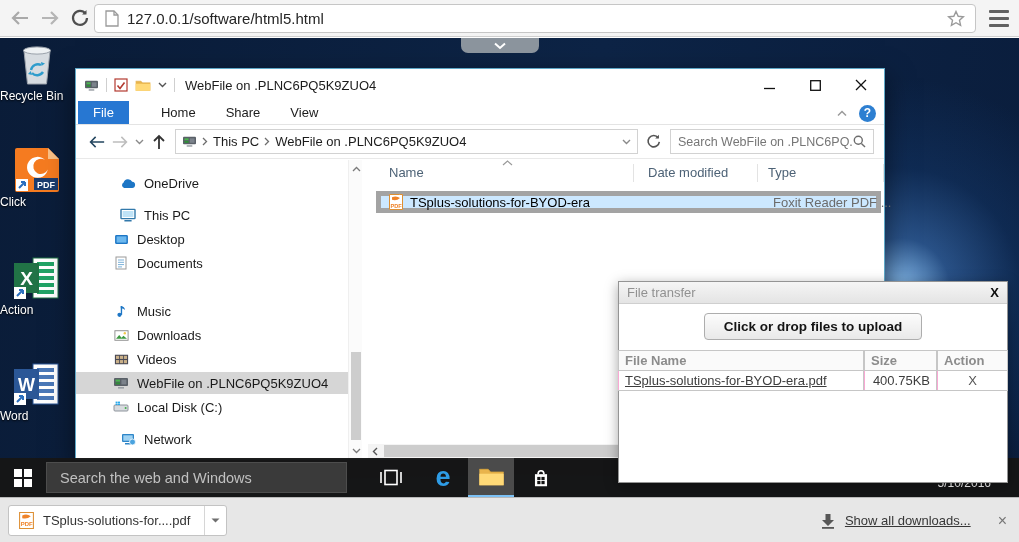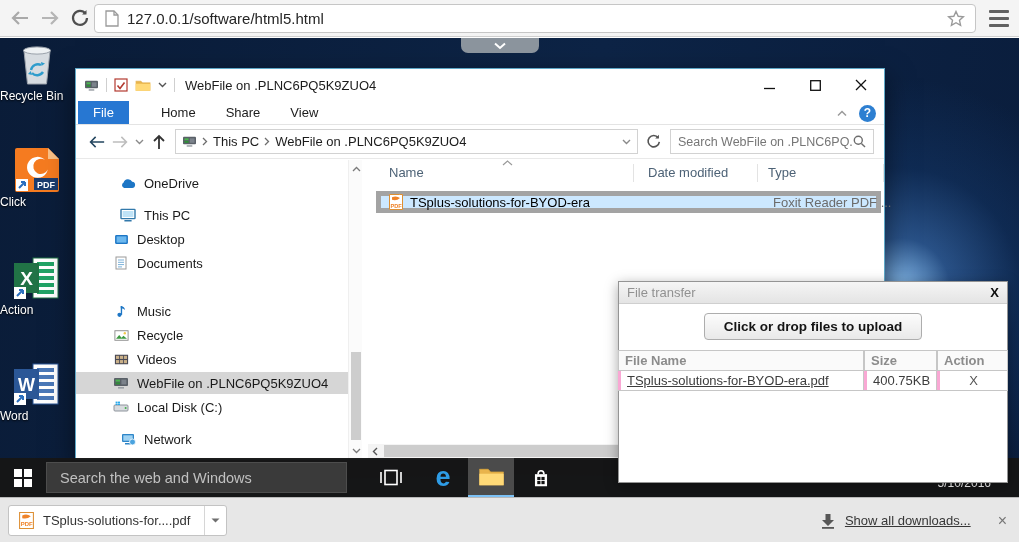--- a/index.html
+++ b/index.html
@@ -81,21 +81,21 @@
   .dhdr { height:22px; background:linear-gradient(#f5f5f5,#e4e4e4); border-bottom:1px solid #cfcfcf; display:flex; align-items:center; padding:0 8px; }
   .dhdr .dtitle { color:#919191; flex:1; }
   .dhdr .dclose { font-weight:bold; color:#0d0d0d; font-size:13px; }
   .upbtn { display:block; margin:9px auto 0; height:27px; padding:0 19px; font-size:13.5px; font-weight:bold; color:#141414; background:linear-gradient(#fcfcfc,#e9e9e9); border:1px solid #adadad; border-radius:4px; font-family:inherit; }
   .ft-table { position:absolute; left:-1px; right:-1px; top:68px; border-top:1px solid #c6c6c6; }
   .ftr { display:flex; border-bottom:1px solid #c6c6c6; }
   .ftc { border-right:1px solid #c6c6c6; padding:2px 6px; white-space:nowrap; overflow:hidden; }
   .ftc.c1 { flex:0 0 246px; } .ftc.c2 { flex:0 0 73px; } .ftc.c3 { flex:1; border-right:1px solid #c6c6c6; }
   .ftr.hdr .ftc { color:#8c8c8c; font-weight:bold; background:#fafafa; border-left:1px solid #c6c6c6;}
   .ftr.hdr .c2, .ftr.hdr .c3 { text-align:left; }
-  .ftr.data .ftc { border-left:3px solid #f9a8d4; color:#3d3d3d; }
+  .ftr.data .ftc { border-left:1px solid #f9a8d4; color:#3d3d3d; }
   .ftr.data .c1 span { text-decoration:underline; }
   .ftr.data .c2 { text-align:right; }
   .ftr.data .c3 { text-align:center; color:#555; }
 
   
   .taskbar { position:absolute; left:0; top:420px; width:100%; height:39px; background:rgba(22,22,22,.97); z-index:5; }
   .tb-start { position:absolute; left:0; top:0; width:46px; height:39px; display:flex; align-items:center; justify-content:center; }
   .winlogo { display:grid; grid-template-columns:8px 8px; grid-template-rows:8px 8px; gap:2px; }
   .winlogo i { background:#fff; }
   .tb-search { position:absolute; left:46px; top:4px; width:301px; height:31px; background:#3a3a3a; border:1px solid #4d4d4d; display:flex; align-items:center; padding-left:13px; }
@@ -454,21 +454,21 @@
             <span class="nlabel">Music</span>
           </div>
           <div class="nav-item lvl1" style="top:164px">
             <span class="nicon">
                 <svg width="15" height="11" viewBox="0 0 16 12">
                   <rect x="0.8" y="0.8" width="14.4" height="10.4" fill="#fff" stroke="#8a8a8a"></rect>
                   <path d="M2 9.6 l3.5-4.2 2.6 3 2-2 3.9 3.2 z" fill="#3d9940"></path>
                   <circle cx="11.6" cy="3.6" r="1.3" fill="#f2c94c"></circle>
                 </svg>
               </span>
-            <span class="nlabel">Recycle</span>
+            <span class="nlabel">Downloads</span>
           </div>
           <div class="nav-item lvl1" style="top:188px">
             <span class="nicon">
                 <svg width="15" height="11" viewBox="0 0 16 12">
                   <rect x="0.8" y="0.8" width="14.4" height="10.4" fill="#4a4a55"></rect>
                   <g fill="#c9b089">
                     <rect x="2" y="2" width="3.4" height="3.4"></rect>
                     <rect x="6.3" y="2" width="3.4" height="3.4"></rect>
                     <rect x="10.6" y="2" width="3.4" height="3.4"></rect>
                     <rect x="2" y="6.6" width="3.4" height="3.4"></rect>

